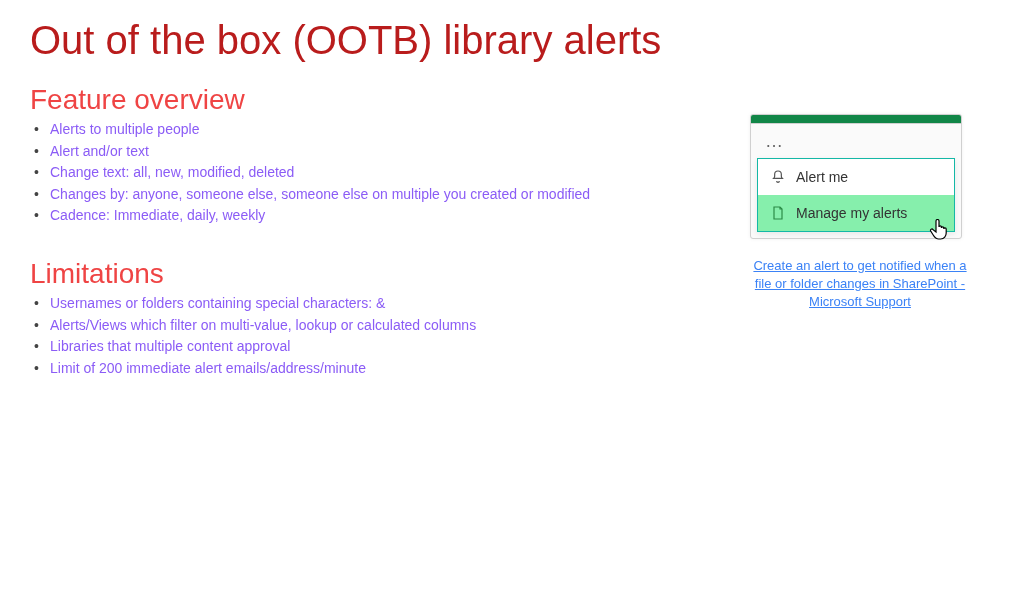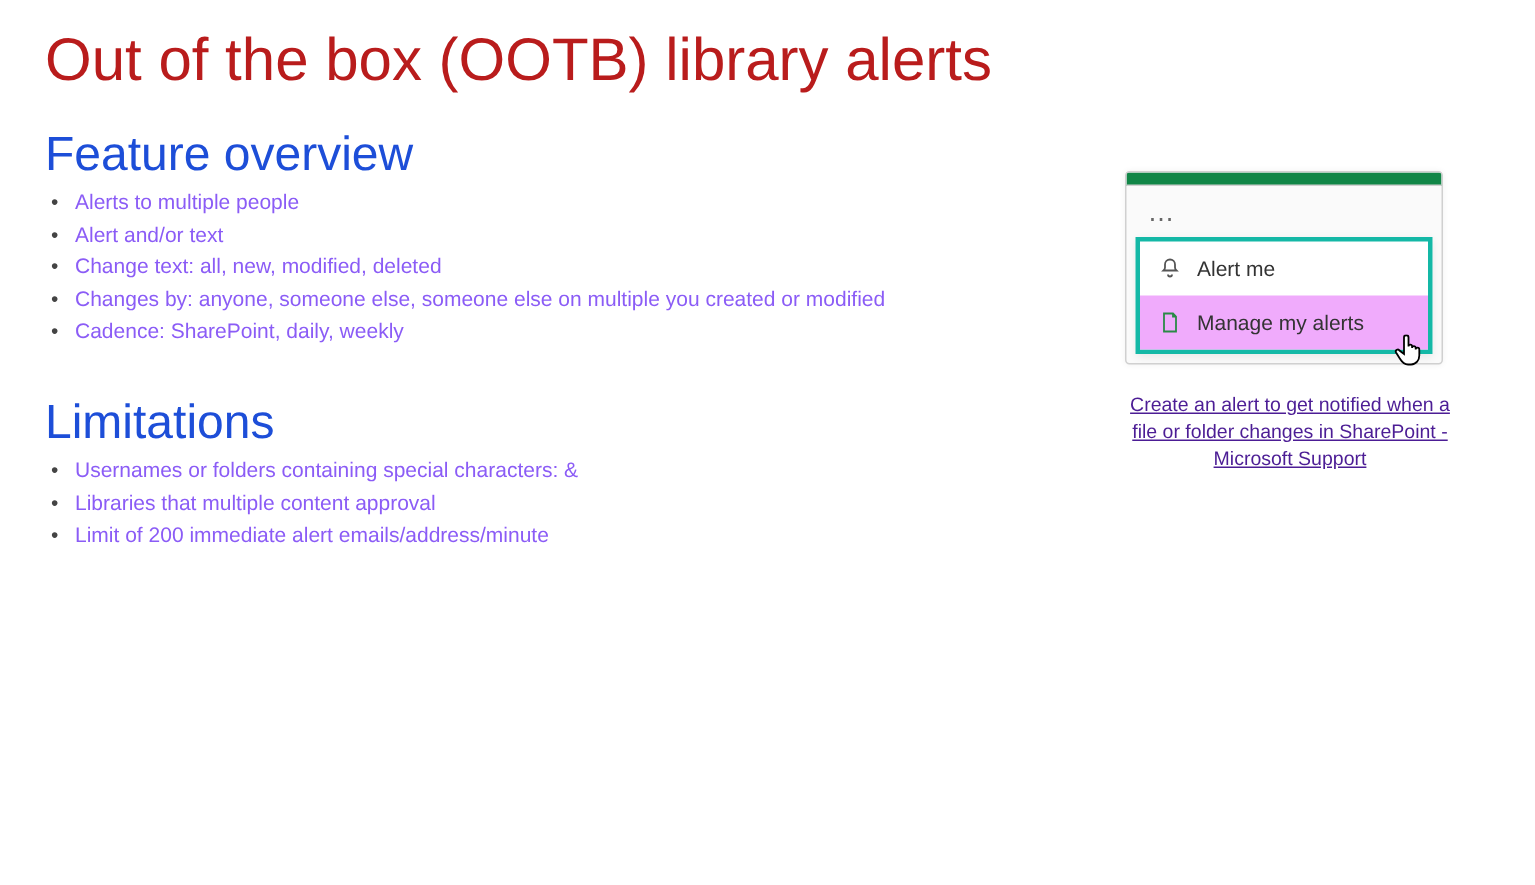--- a/index.html
+++ b/index.html
@@ -34,23 +34,23 @@
     flex: 1;
     max-width: 700px;
   }
   .right {
     width: 250px;
     padding-left: 20px;
     padding-top: 30px;
     box-sizing: border-box;
   }
   .section-heading {
-    font-size: 32px;
-    font-weight: 300;
-    color: #1d4ed8;
+    font-size: 28px;
+    font-weight: 300;
+    color: #ef4444;
     margin: 0 0 4px 0;
   }
   .section {
     margin-bottom: 32px;
   }
   ul.bullets {
     list-style: none;
     padding: 0;
     margin: 0;
   }
@@ -87,34 +87,34 @@
   }
   .menu-ellipsis {
     padding: 8px 14px 8px 14px;
     color: #666;
     font-size: 18px;
     letter-spacing: 3px;
     line-height: 1;
   }
   .menu-popup {
     margin: 0 6px 6px 6px;
-    border: 3px solid #14b8a6;
+    border: 1px solid #14b8a6;
     background: #fff;
     box-shadow: 0 2px 6px rgba(0,0,0,0.08);
   }
   .menu-item {
     display: flex;
     align-items: center;
     gap: 10px;
     padding: 10px 12px;
     font-size: 14px;
     color: #333;
   }
   .menu-item.hover {
-    background: #f0abfc;
+    background: #86efac;
   }
   .menu-item svg {
     width: 16px;
     height: 16px;
     flex-shrink: 0;
   }
   .cursor-wrap {
     position: relative;
     width: 0;
     height: 0;
@@ -123,21 +123,21 @@
     position: absolute;
     right: -200px;
     top: -20px;
     pointer-events: none;
   }
   .link-caption {
     margin-top: 18px;
     text-align: center;
     font-size: 13px;
     font-weight: 300;
-    color: #4c1d95;
+    color: #3b82f6;
     text-decoration: underline;
     line-height: 1.4;
     max-width: 220px;
   }
 </style>
 </head>
 <body>
 
 <div class="slide">
   <h1 class="title">Out of the box (OOTB) library alerts</h1>
@@ -145,28 +145,29 @@
   <div class="columns">
     <div class="left">
 
       <div class="section">
         <div class="section-heading">Feature overview</div>
         <ul class="bullets">
           <li>Alerts to multiple people</li>
           <li>Alert and/or text</li>
           <li>Change text: all, new, modified, deleted</li>
           <li>Changes by: anyone, someone else, someone else on multiple you created or modified</li>
-          <li>Cadence: SharePoint, daily, weekly</li>
+          <li>Cadence: Immediate, daily, weekly</li>
         </ul>
       </div>
 
       <div class="section">
         <div class="section-heading">Limitations</div>
         <ul class="bullets">
           <li>Usernames or folders containing special characters: &amp;</li>
+          <li>Alerts/Views which filter on multi-value, lookup or calculated columns</li>
           <li>Libraries that multiple content approval</li>
           <li>Limit of 200 immediate alert emails/address/minute</li>
         </ul>
       </div>
 
     </div>
 
     <div class="right">
       <div class="menu-card">
         <div class="menu-topbar"></div>

